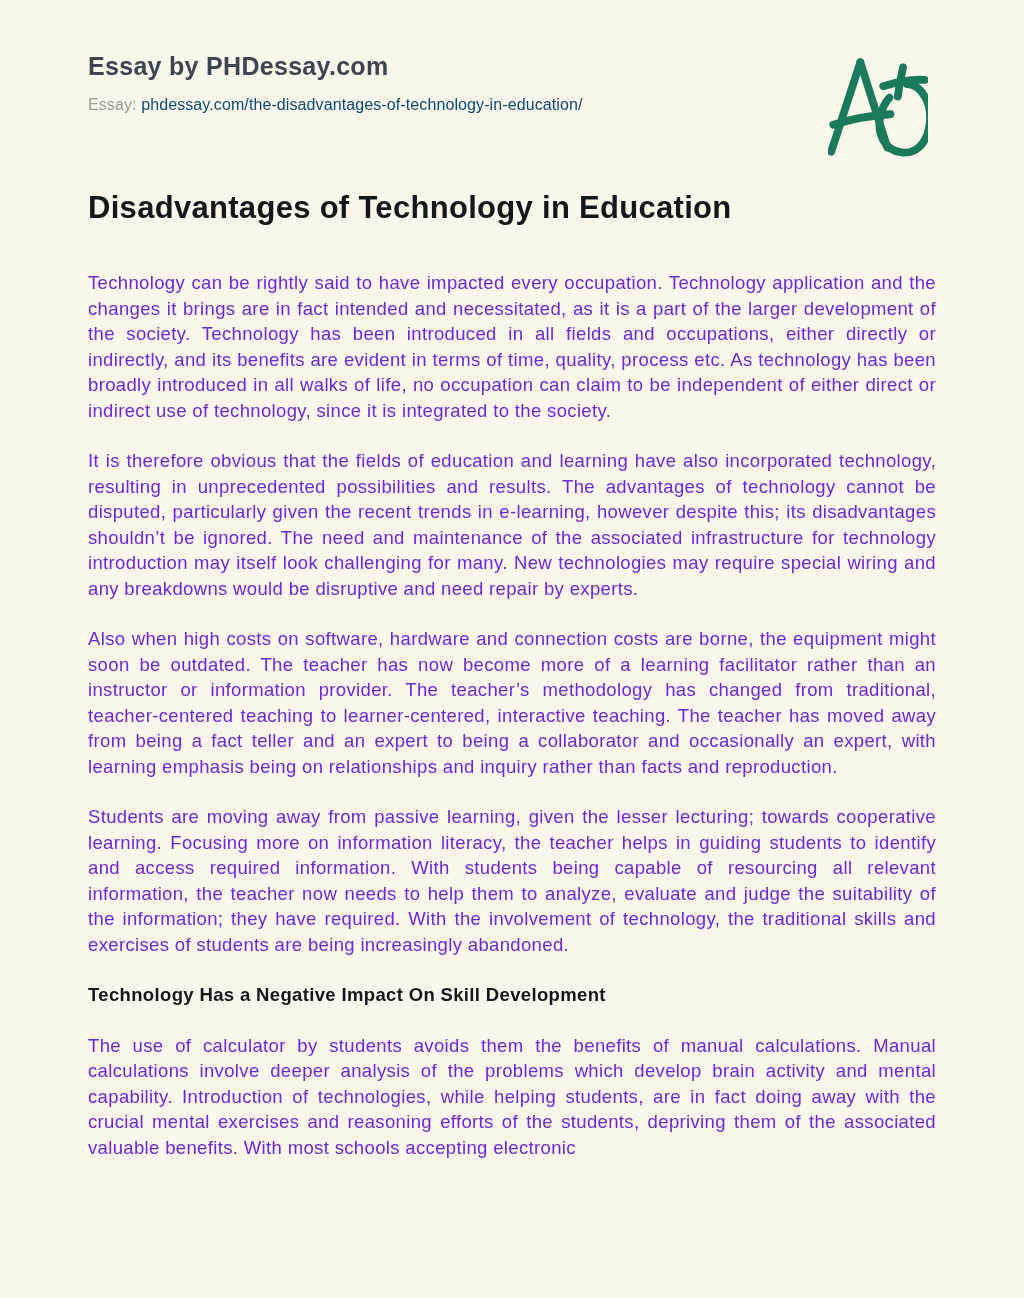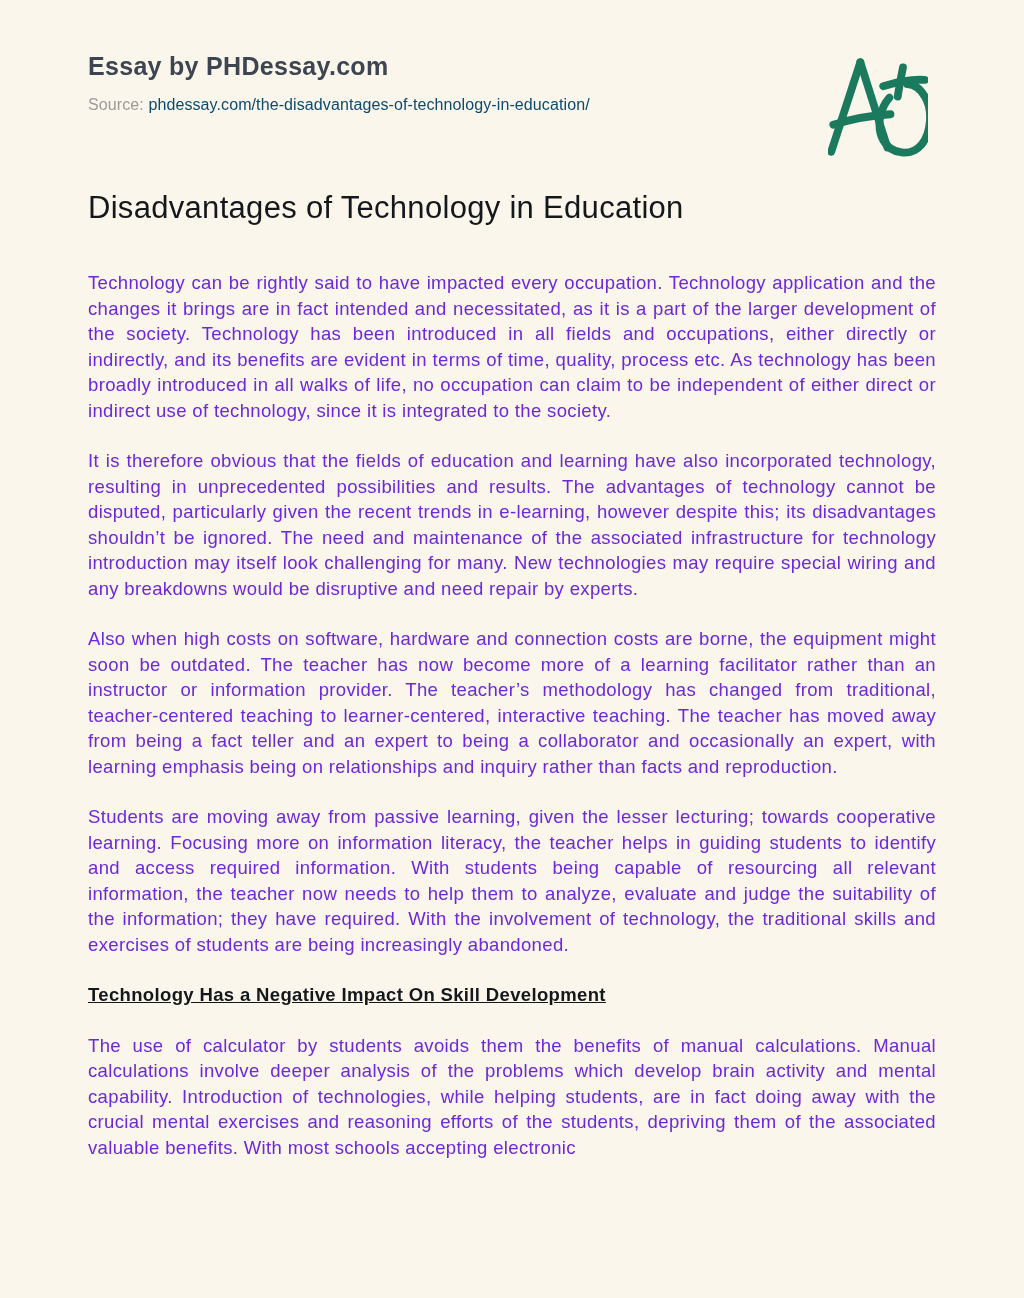--- a/index.html
+++ b/index.html
@@ -45,21 +45,21 @@
     position: absolute;
     top: 56px;
     left: 740px;
     width: 100px;
     height: 104px;
   }
   .essay-title {
     margin: 0;
     padding-top: 76px;
     font-size: 31px;
-    font-weight: 400;
+    font-weight: 700;
     letter-spacing: 0.3px;
     color: #15181b;
   }
   .body-par {
     margin: 25px 0 0 0;
     font-size: 18.5px;
     line-height: 25.5px;
     letter-spacing: 0.35px;
     color: #6d28d9;
     text-align: justify;
@@ -67,32 +67,31 @@
   .body-par.first {
     margin-top: 44px;
   }
   .section-heading {
     margin: 25px 0 0 0;
     font-size: 18.5px;
     line-height: 25.5px;
     font-weight: 700;
     letter-spacing: 0.35px;
     color: #15181b;
-    text-decoration: underline;
   }
 </style>
 </head>
 <body>
 
 <div class="page">
 
   <header class="header">
     <h1 class="header-title">Essay by PHDessay.com</h1>
     <p class="source-line">
-      <span>Source:</span>
+      <span>Essay:</span>
       <a class="source-link" href="#">phdessay.com/the-disadvantages-of-technology-in-education/</a>
     </p>
     <div class="logo">
       <svg width="100" height="104" viewBox="0 0 96 100" fill="none" xmlns="http://www.w3.org/2000/svg">
         <g stroke="#1b7a5e" stroke-width="7.5" stroke-linecap="round" fill="none">
           <path d="M31 6 L3 92"></path>
           <path d="M31 6 C38 28 48 60 57 88"></path>
           <path d="M5 66 C25 60 42 57 60 56"></path>
           <path d="M72 11 C70 21 68 31 67 39"></path>
           <path d="M53 29 C66 25 80 22 93 23"></path>

